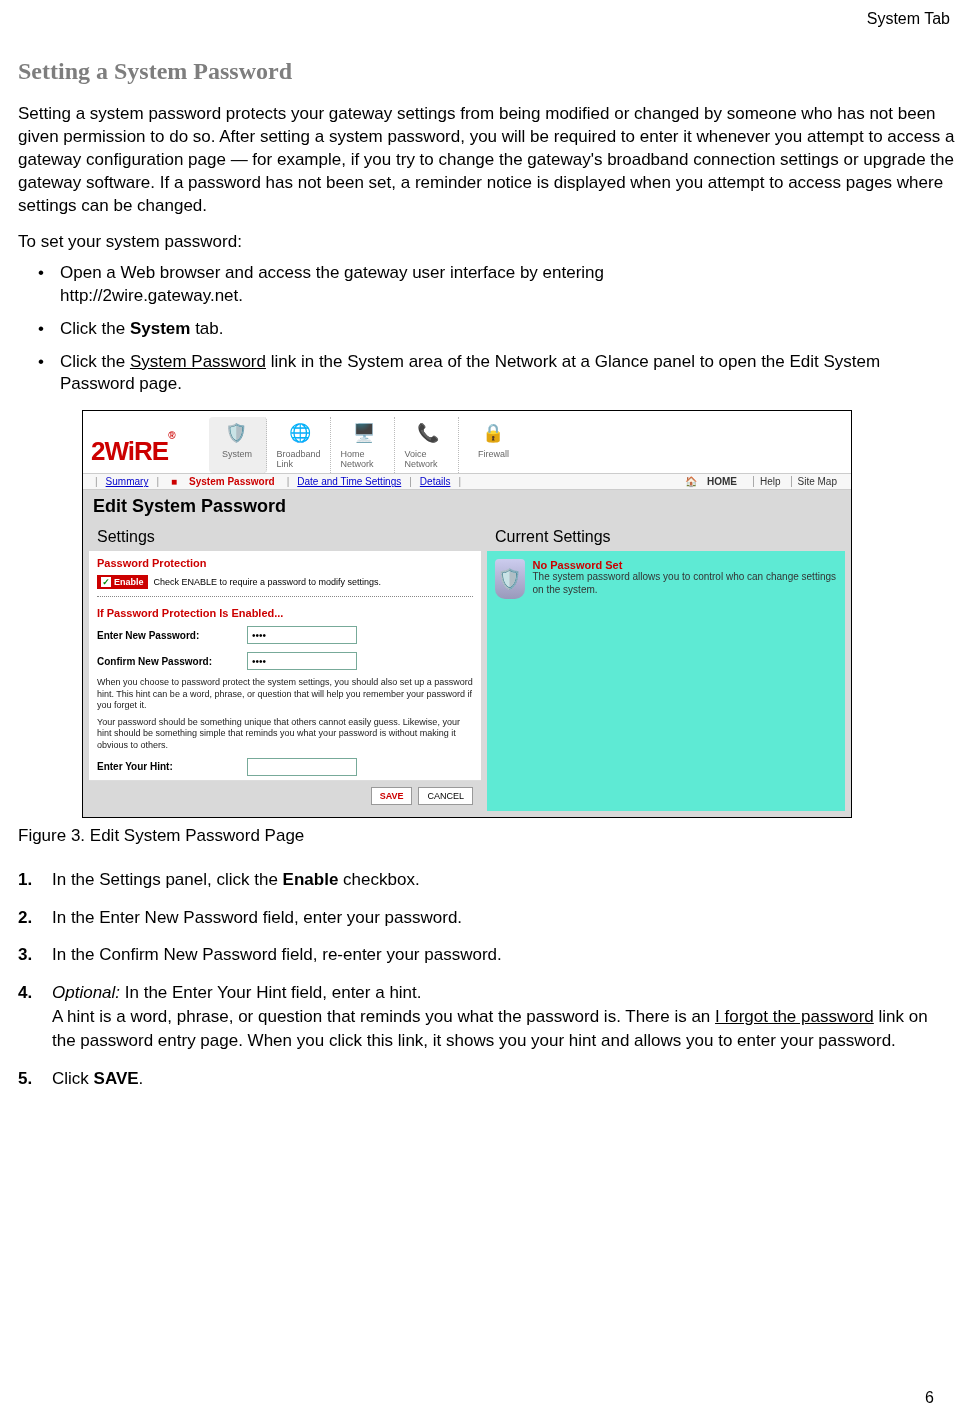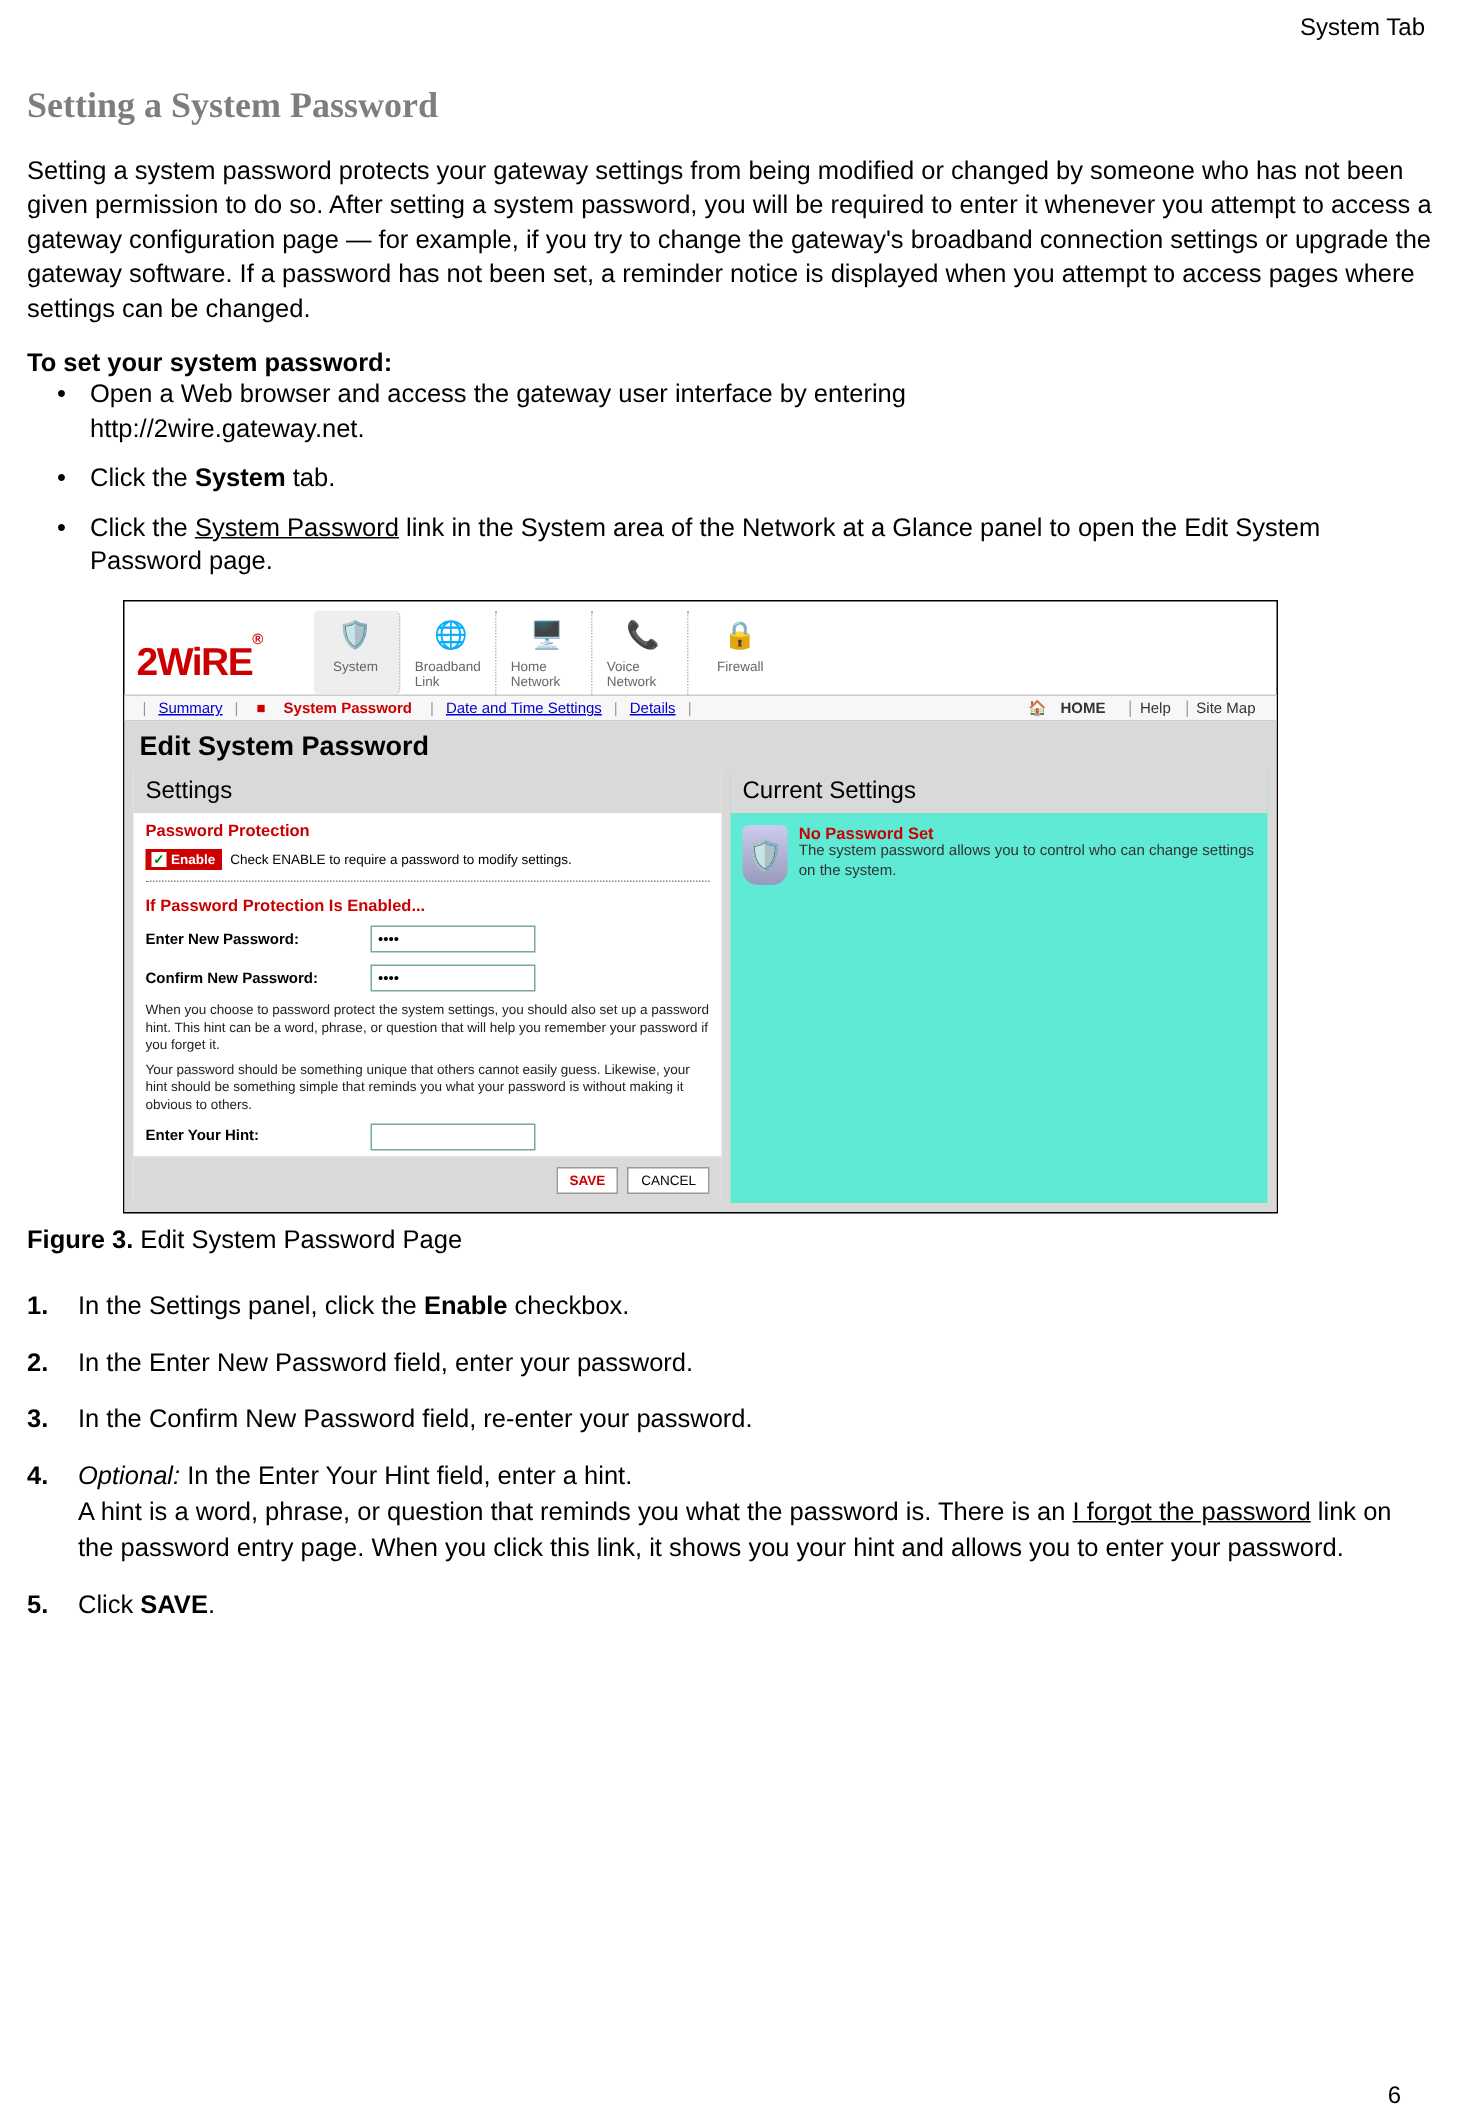--- a/index.html
+++ b/index.html
@@ -22,21 +22,21 @@
     font-size: 24px;
     font-weight: bold;
     color: #7e7e7e;
     margin-bottom: 18px;
   }
   p.body-para {
     line-height: 1.35;
     margin-bottom: 14px;
   }
   .lead-line {
-    font-weight: bold;
+    margin-bottom: 10px;
   }
   ul.bullets {
     list-style: none;
     padding-left: 20px;
     margin-bottom: 14px;
   }
   ul.bullets > li {
     padding-left: 22px;
     position: relative;
     margin-bottom: 10px;
@@ -223,21 +223,21 @@
     font-size: 20px; color: #fff;
   }
   .curr-box .ctext .chdr { color: #c00; font-weight: bold; font-size: 11px; }
   .curr-box .ctext .cdesc { color: #333; line-height: 1.25; }
 
   .fig-caption {
     margin-left: 0;
     margin-top: 8px;
     margin-bottom: 22px;
   }
-  .fig-caption b { font-weight: bold; }
+  .fig-caption b { font-weight: normal; }
 
   ol.steps {
     list-style: none;
     padding-left: 0;
     margin-bottom: 29px;
     counter-reset: step;
   }
   ol.steps > li {
     counter-increment: step;
     padding-left: 34px;

